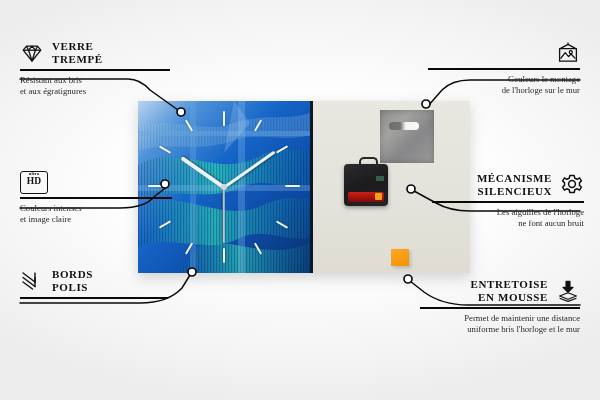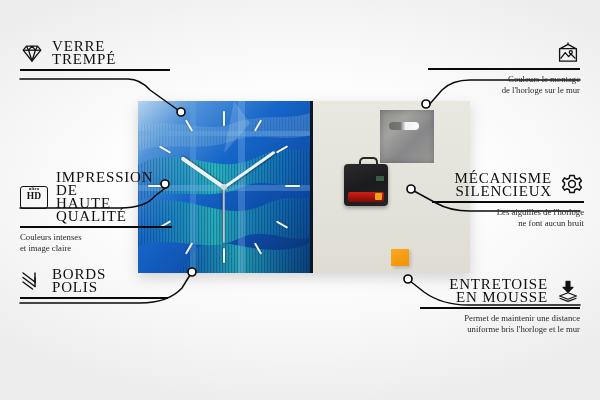--- a/index.html
+++ b/index.html
@@ -63,21 +63,21 @@
   .spacer{
     position:absolute;left:78px;top:148px;width:18px;height:17px;
     background:linear-gradient(150deg,#fba927 0%,#f39200 100%);
     box-shadow:2px 2px 3px rgba(0,0,0,.16);
   }
 
   
   .callout{position:absolute;}
   .callout .head{display:flex;align-items:center;gap:8px;}
   .callout .title{
-    font-weight:400;letter-spacing:.055em;font-size:15px;line-height:13px;
+    font-weight:700;letter-spacing:.055em;font-size:11px;line-height:13px;
     color:#101010;text-transform:uppercase;white-space:pre-line;
   }
   .callout .rule{height:1.6px;background:#0a0a0a;margin:3px 0 4px;}
   .callout .desc{
     font-size:8.7px;line-height:11px;color:#2a2a2a;white-space:pre-line;
   }
   .left .head{justify-content:flex-start;}
   .left .title{text-align:left;}
   .left .desc{text-align:left;}
   .right .head{justify-content:flex-end;}
@@ -209,30 +209,30 @@
           <path d="M3.2,9.2 L6.5,5.2 L17.5,5.2 L20.8,9.2 L12,20 Z"></path>
           <path d="M3.2,9.2 L20.8,9.2"></path>
           <path d="M6.5,5.2 L8.6,9.2 L12,20 L15.4,9.2 L17.5,5.2"></path>
           <path d="M8.6,9.2 L12,5.2 L15.4,9.2"></path>
         </g>
       </svg>
       <div class="title">VERRE
 TREMPÉ</div>
     </div>
     <div class="rule"></div>
+    <div class="desc">Résistant aux bris
+et aux égratignures</div>
   </div>
 
   <div class="callout left" style="left:20px;top:171px;width:152px;">
     <div class="head">
       <div class="hdbadge">
         <span class="u">ultra</span>
         <span class="h">HD</span>
       </div>
-      <div class="title">IMPRESSION DE
-HAUTE QUALITÉ</div>
     </div>
     <div class="rule"></div>
     <div class="desc">Couleurs intenses
 et image claire</div>
   </div>
 
   <div class="callout left" style="left:20px;top:268px;width:148px;">
     <div class="head">
       <svg class="ico" viewBox="0 0 24 24">
         <g stroke="#111" stroke-width="1.4" stroke-linecap="round">

